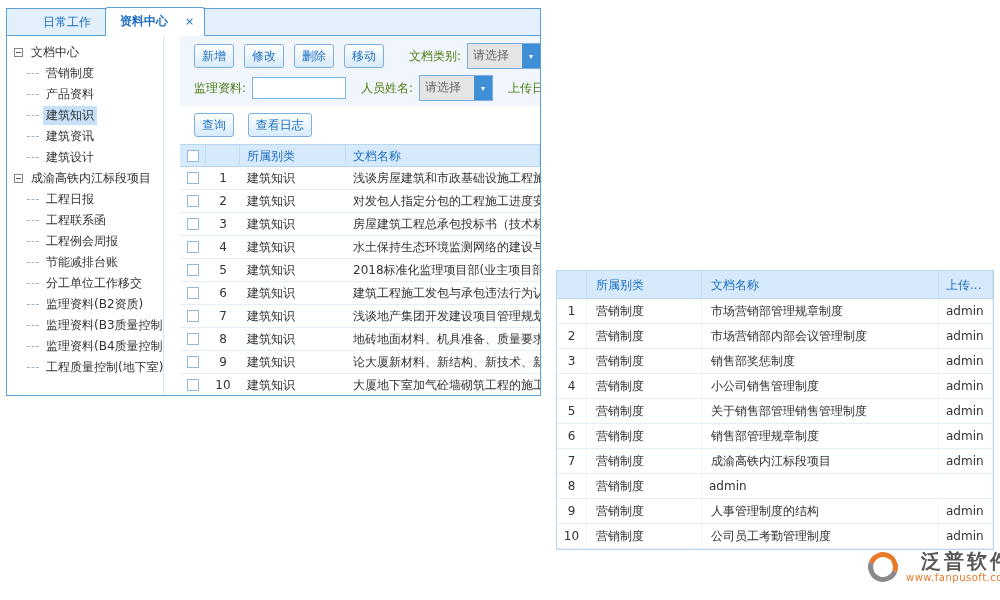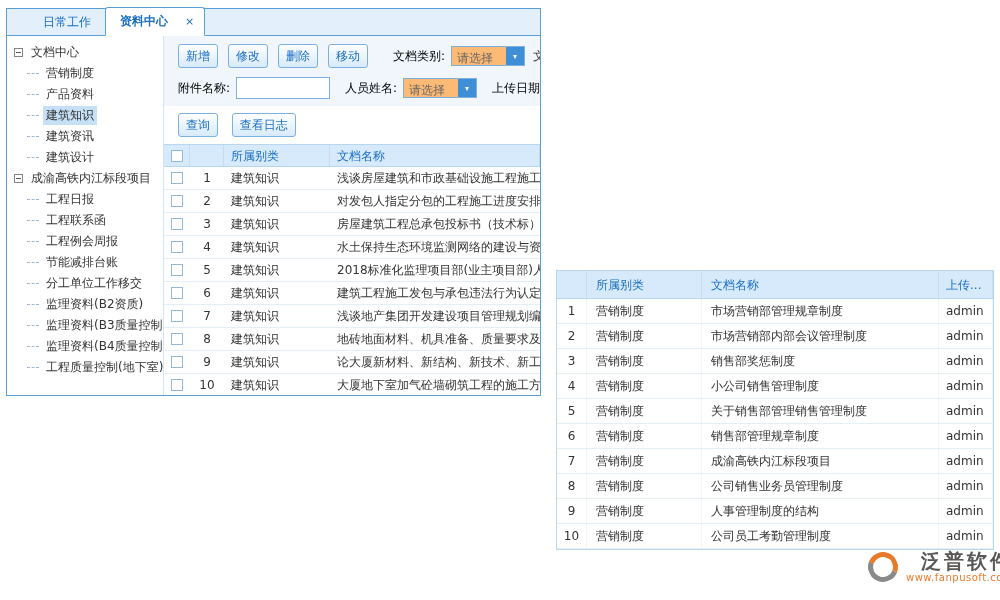--- a/index.html
+++ b/index.html
@@ -11,21 +11,21 @@
   .win1 { position:absolute; left:6px; top:8px; width:535px; height:388px;
     border:1px solid #5a9fd8; background:#fff; display:flex; flex-direction:column; }
   .tabbar { height:27px; background:#e3f0fb; border-bottom:1px solid #5a9fd8;
     display:flex; align-items:flex-end; padding-left:22px; flex:none; }
   .tab { padding:5px 14px 4px; color:#1b6ec2; cursor:pointer; white-space:nowrap; }
   .tab.active { background:#fff; border:1px solid #5a9fd8; border-bottom:1px solid #fff;
     margin-bottom:-1px; border-radius:3px 3px 0 0; font-weight:bold;
     display:flex; align-items:center; gap:17px; padding:5px 10px 5px 14px; }
   .tab-close { font-weight:normal; color:#1b6ec2; font-size:11px; line-height:10px; cursor:pointer; }
 
-  .winbody { flex:1; display:flex; overflow:hidden; }
+  .winbody { flex:1; display:flex; overflow:hidden;gap:16px; }
 
   
   .tree { width:157px; flex:none; border-right:1px solid #d4e6f5; background:#fff;
     padding:6px 0 0 7px; overflow:hidden; }
   .tnode { height:21px; display:flex; align-items:center; white-space:nowrap; cursor:pointer; }
   .exp { width:9px; height:9px; border:1px solid #848484; background:#fff; position:relative;
     margin-right:5px; flex:none; }
   .exp::before { content:""; position:absolute; left:1px; right:1px; top:3px; border-top:1px solid #555; }
   .tnode.root .tlabel { color:#333; }
   .tnode.child { padding-left:13px; }
@@ -35,24 +35,24 @@
 
   
   .main { flex:1; display:flex; flex-direction:column; overflow:hidden; background:#fff; }
   .filters { background:#f0f6fc; padding:8px 0 6px 14px; flex:none; }
   .frow { display:flex; align-items:center; height:24px; margin-bottom:8px; white-space:nowrap;justify-content:space-between; }
   .frow:last-child { margin-bottom:0; }
   .btn { background:linear-gradient(#ffffff,#d7eafa); border:1px solid #7cb0e2; color:#1b6ec2;
     height:24px; padding:0 7px; border-radius:3px; margin-right:10px; cursor:pointer;
     font-size:12px; display:inline-flex; align-items:center; flex:none;
     font-family:"DejaVu Sans","Liberation Sans",sans-serif; }
-  .flabel { color:#000000; margin:0 6px 0 15px; flex:none; }
+  .flabel { color:#4d7c0f; margin:0 6px 0 15px; flex:none; }
   .flabel.first { margin-left:0; }
-  .select { display:inline-flex; width:74px; height:20px; border:1px solid #7cb0e2;
-    background:#fdba74; align-items:stretch; cursor:pointer; flex:none; }
+  .select { display:inline-flex; width:74px; height:26px; border:1px solid #7cb0e2;
+    background:#e5e5e5; align-items:stretch; cursor:pointer; flex:none; }
   .sel-text { flex:1; padding:3px 0 0 5px; color:#666; overflow:hidden; }
   .sel-arrow { width:18px; background:#3f8fd6; color:#fff; display:flex; align-items:center;
     justify-content:center; font-size:8px; flex:none; }
   .tinput { width:94px; height:22px; border:1px solid #7cb0e2; background:#fff;
     padding:0 4px; font-size:12px; flex:none; }
   .clip { overflow:hidden; flex:none; }
   .clip.w18 { width:18px; margin-left:8px; }
   .actions { background:#fff; padding:7px 0 7px 14px; flex:none; }
 
   
@@ -186,21 +186,21 @@
             <button class="btn">删除</button>
             <button class="btn">移动</button>
             <span class="flabel">文档类别:</span>
             <span class="select">
               <span class="sel-text">请选择</span>
               <span class="sel-arrow">▾</span>
             </span>
             <span class="clip w18">文档</span>
           </div>
           <div class="frow">
-            <span class="flabel first">附件名称:</span>
+            <span class="flabel first">监理资料:</span>
             <input class="tinput" type="text" style="">
             <span class="flabel">人员姓名:</span>
             <span class="select">
               <span class="sel-text">请选择</span>
               <span class="sel-arrow">▾</span>
             </span>
             <span class="flabel">上传日期</span>
           </div>
         </div>
 
@@ -352,21 +352,20 @@
   </div>
         <div class="w2-row">
     <span class="c2-num">7</span>
     <span class="c2-cat">营销制度</span>
     <span class="c2-name">成渝高铁内江标段项目</span>
     <span class="c2-up">admin</span>
   </div>
         <div class="w2-row">
     <span class="c2-num">8</span>
     <span class="c2-cat">营销制度</span>
-    <span class="c2-name">公司销售业务员管理制度</span>
     <span class="c2-up">admin</span>
   </div>
         <div class="w2-row">
     <span class="c2-num">9</span>
     <span class="c2-cat">营销制度</span>
     <span class="c2-name">人事管理制度的结构</span>
     <span class="c2-up">admin</span>
   </div>
         <div class="w2-row">
     <span class="c2-num">10</span>

